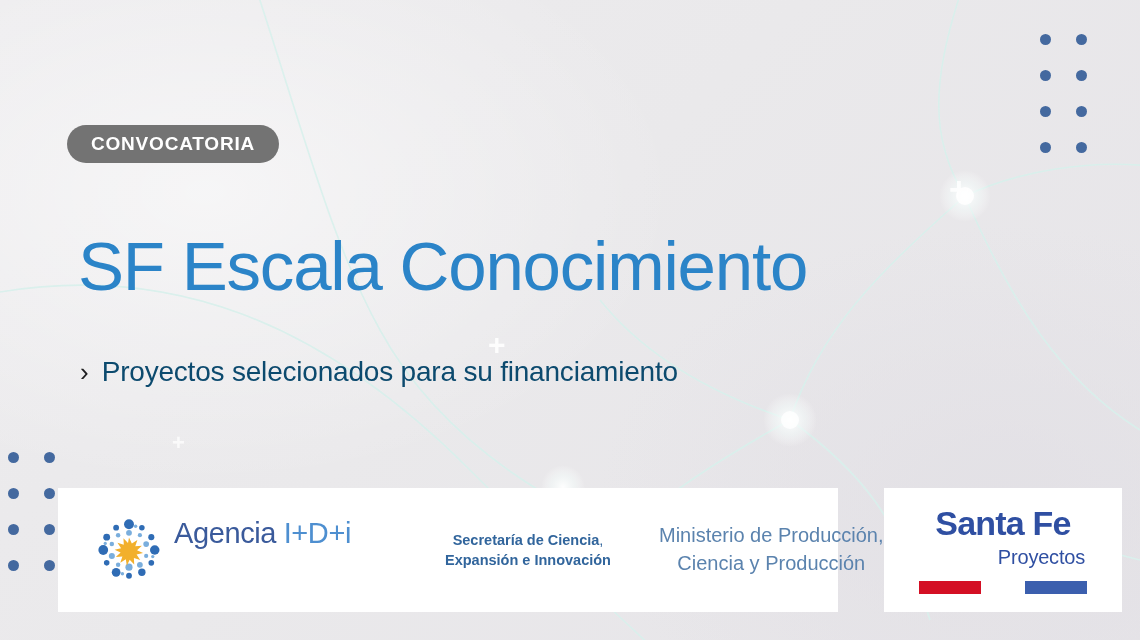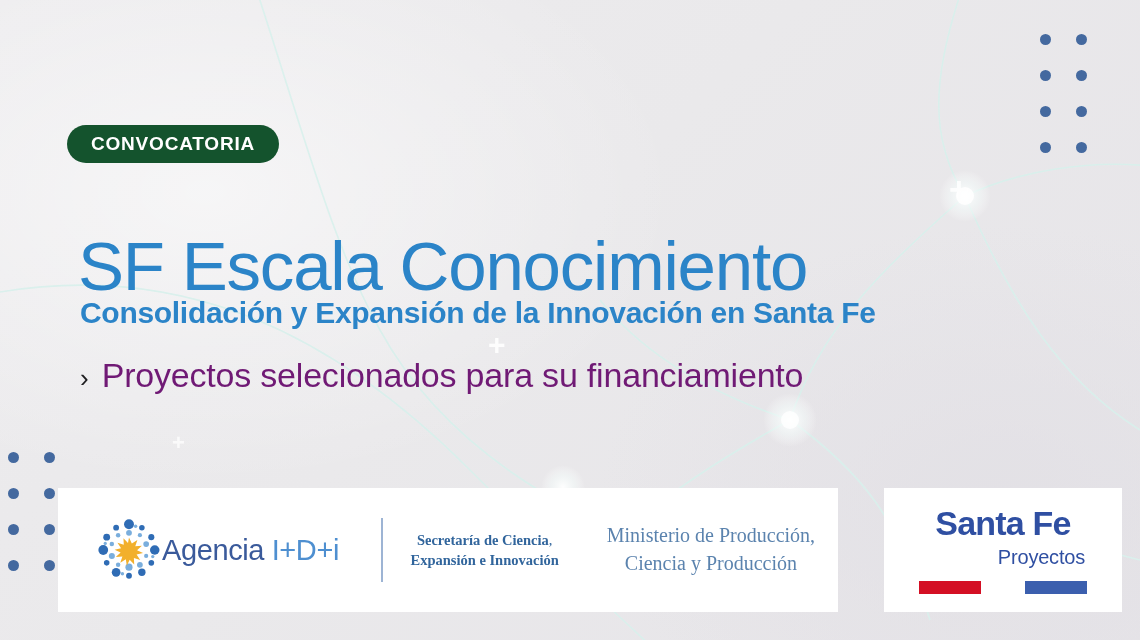--- a/index.html
+++ b/index.html
@@ -62,21 +62,21 @@
   
   .badge {
     position: absolute;
     left: 67px;
     top: 125px;
     height: 38px;
     padding: 0 24px;
     display: flex;
     align-items: center;
     border-radius: 19px;
-    background: #14532d;
+    background: #737373;
     color: #ffffff;
     font-size: 19px;
     font-weight: 700;
     letter-spacing: 0.8px;
   }
 
   .title {
     position: absolute;
     left: 78px;
     top: 186px;
@@ -109,23 +109,23 @@
     gap: 13px;
     white-space: nowrap;
   }
   .bullet-chevron {
     font-size: 26px;
     font-weight: 400;
     color: #1d1d1f;
     line-height: 1;
   }
   .bullet-text {
-    font-size: 34px;
-    font-weight: 400;
-    color: #701a75;
+    font-size: 28px;
+    font-weight: 400;
+    color: #0c4a6e;
     letter-spacing: -0.2px;
     line-height: 1;
   }
 
   
   .logo-card {
     position: absolute;
     background: #ffffff;
     display: flex;
     align-items: center;
@@ -141,22 +141,21 @@
     top: 488px;
     width: 238px;
     height: 124px;
     justify-content: center;
     margin-left: 32px;
   }
 
   
   .agencia-lockup {
     display: flex;
-    align-items: center;
-    gap: 0;
+    gap: 12px;
     margin-left: 38px;
   }
   .agencia-mark {
     width: 66px;
     height: 66px;
     flex: 0 0 66px;
     position: relative;
   }
   .agencia-wordmark {
     font-size: 29px;
@@ -169,23 +168,22 @@
   .card-divider {
     width: 1.5px;
     height: 64px;
     background: #9db4d4;
     margin-left: 42px;
   }
 
   .ministry-block {
     display: flex;
     align-items: center;
-    margin-left: 28px;
+    margin-left: 52px;
     gap: 48px;
-    font-family: Liberation Serif, serif;
   }
   .secretaria-text {
     font-size: 14.5px;
     line-height: 1.38;
     color: #31659c;
     font-weight: 700;
     text-align: center;
     white-space: nowrap;
   }
   .secretaria-text .thin { font-weight: 400; }
@@ -299,21 +297,20 @@
       <div class="dot"></div>
     </div>
   </div>
 
   <div class="badge">
     <span>CONVOCATORIA</span>
   </div>
 
   <h1 class="title">SF Escala Conocimiento</h1>
 
-  <h2 class="subtitle">Consolidación y Expansión de la Innovación en Santa Fe</h2>
 
   <div class="bullet-line">
     <span class="bullet-chevron">›</span>
     <span class="bullet-text">Proyectos selecionados para su financiamiento</span>
   </div>
 
   <div class="logo-card" id="logo-card-main">
 
     <div class="agencia-lockup">
       <div class="agencia-mark">

